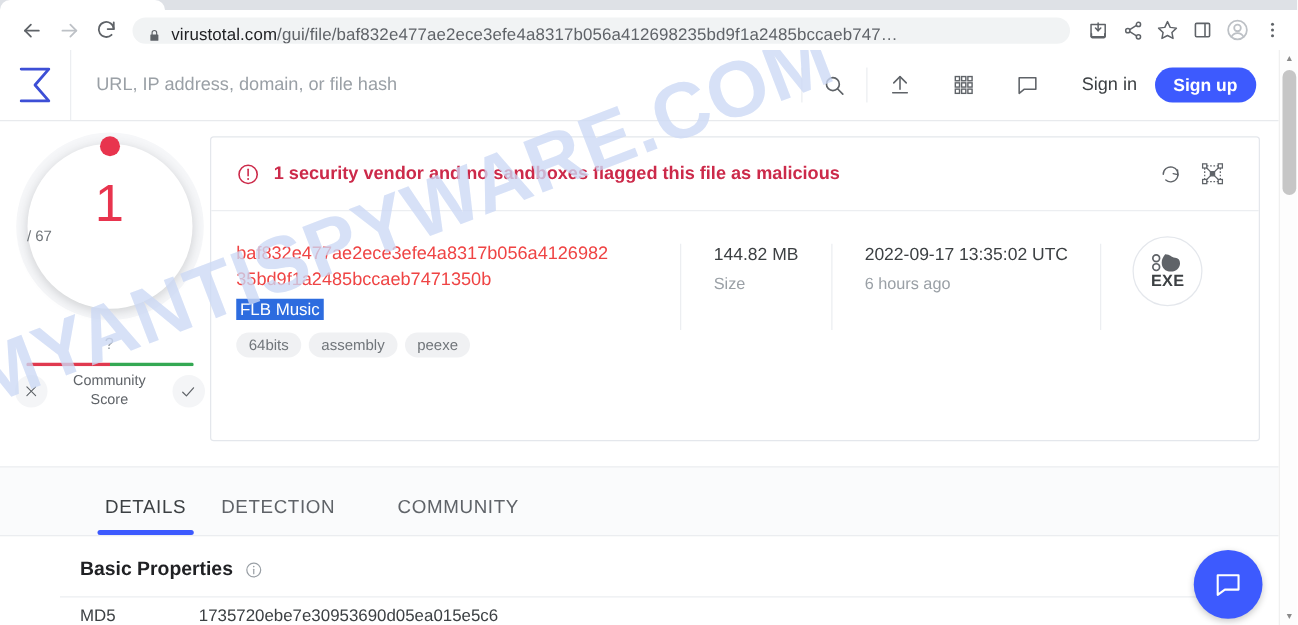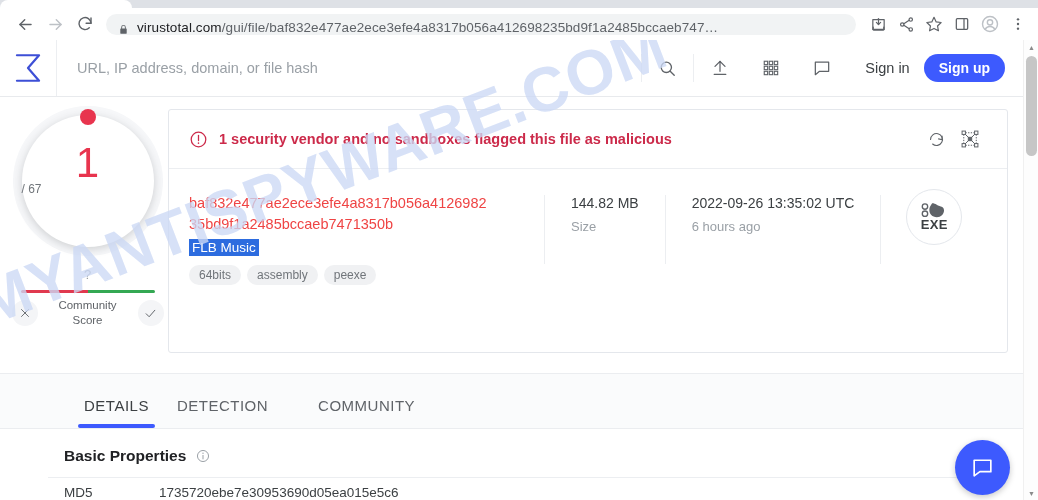--- a/index.html
+++ b/index.html
@@ -431,21 +431,21 @@
               <span class="tag">peexe</span>
             </div>
           </div>
           <div class="file-vsep"></div>
           <div class="file-cell">
             <div class="fc-main">144.82 MB</div>
             <div class="fc-sub">Size</div>
           </div>
           <div class="file-vsep"></div>
           <div class="file-cell">
-            <div class="fc-main">2022-09-26 13:35:02 UTC</div>
+            <div class="fc-main">2022-09-17 13:35:02 UTC</div>
             <div class="fc-sub">6 hours ago</div>
           </div>
           <div class="file-vsep"></div>
           <div class="exe-wrap">
             <div class="exe-icon">
               <svg width="27" height="17" viewBox="0 0 34 20" fill="currentColor">
                 <circle cx="5" cy="5" r="3.4" fill="none" stroke="currentColor" stroke-width="1.7"></circle>
                 <circle cx="5" cy="14" r="3.4" fill="none" stroke="currentColor" stroke-width="1.7"></circle>
                 <path d="M14 1c5 0 6 3 10 3.5 3 .4 5 2 5 5.5 0 4.5-4 8.5-9 8.5-6 0-9.5-4-9.5-9 0-3.5 1.5-5.5 3.5-8.5z"></path>
               </svg>

